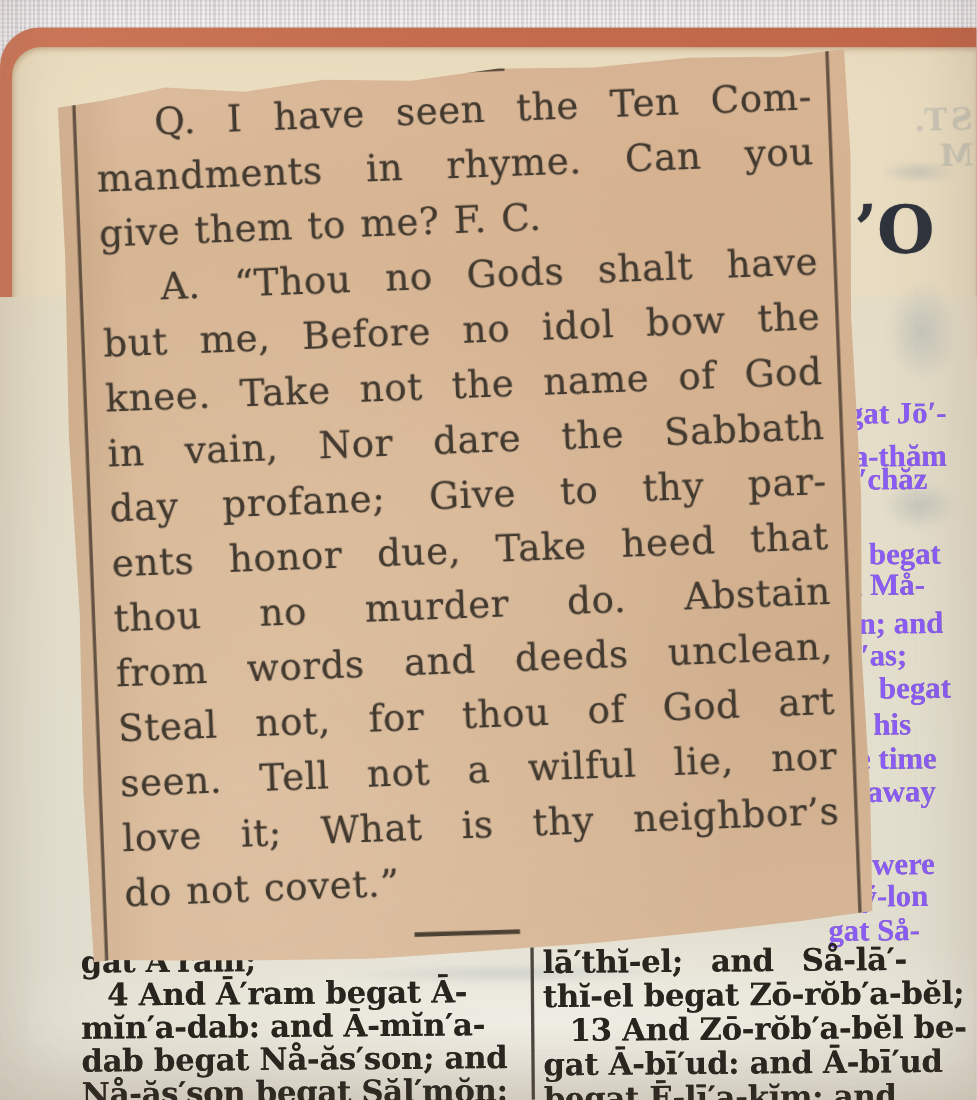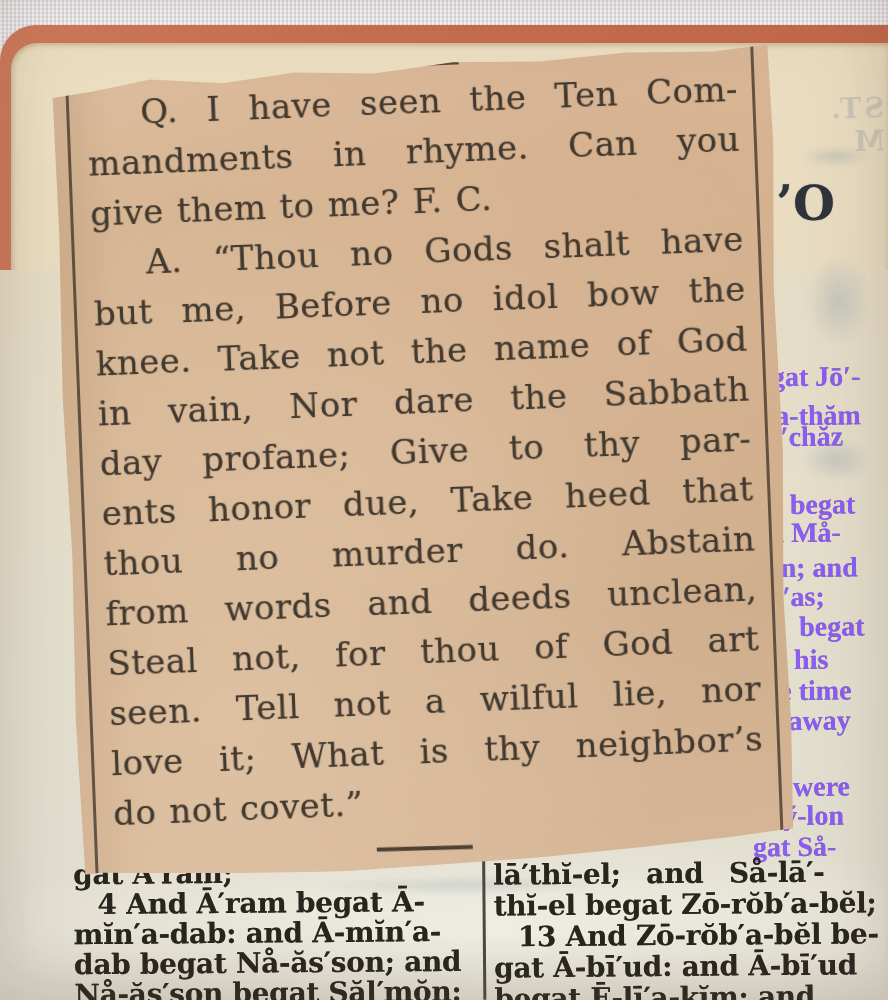--- a/index.html
+++ b/index.html
@@ -45,21 +45,21 @@
     white-space:nowrap;letter-spacing:-.3px;text-shadow:0 0 .6px rgba(40,37,31,.6);
   }
   .col-left{position:absolute;left:70px;top:857px;width:405px;}
   .col-right{position:absolute;left:490px;top:860px;width:398px;}
   .col-right .bl{line-height:31px;}
   .bl.v{padding-left:24px;}
   .bl.sp{word-spacing:16px;}
   .gutter-rule{position:absolute;left:479px;top:856px;width:3px;height:144px;background:rgba(48,44,36,.85);}
   .ef{position:absolute;font-family:Liberation Serif, serif;font-weight:bold;font-size:28px;white-space:nowrap;
       color:#8b5cf6;text-shadow:0 0 .6px rgba(40,37,31,.55);}
-  .initial{position:absolute;left:778px;top:178px;font-size:48px;font-weight:bold;color:#2f333c;
+  .initial{position:absolute;left:778px;top:178px;font-size:60px;font-weight:bold;color:#2f333c;
       letter-spacing:1px;text-shadow:0 0 1px rgba(45,50,60,.5);}
   .bleed-head{position:absolute;left:786px;top:96px;font-size:28px;font-weight:bold;color:#7b8f9b;
       opacity:.28;transform:scaleX(-1) rotate(1deg);letter-spacing:3px;filter:blur(.6px);}
   .smudge{position:absolute;filter:blur(2px);background:radial-gradient(closest-side,rgba(125,145,158,.30),rgba(125,145,158,0) 72%);}
   .sm1{left:790px;top:146px;width:96px;height:28px;}
   .sm2{left:796px;top:240px;width:88px;height:130px;}
   .sm3{left:790px;top:432px;width:94px;height:62px;}
   .sm4{left:250px;top:872px;width:420px;height:26px;background:radial-gradient(closest-side,rgba(120,140,155,.22),rgba(120,140,155,0) 75%);}
   
   .clipping{

